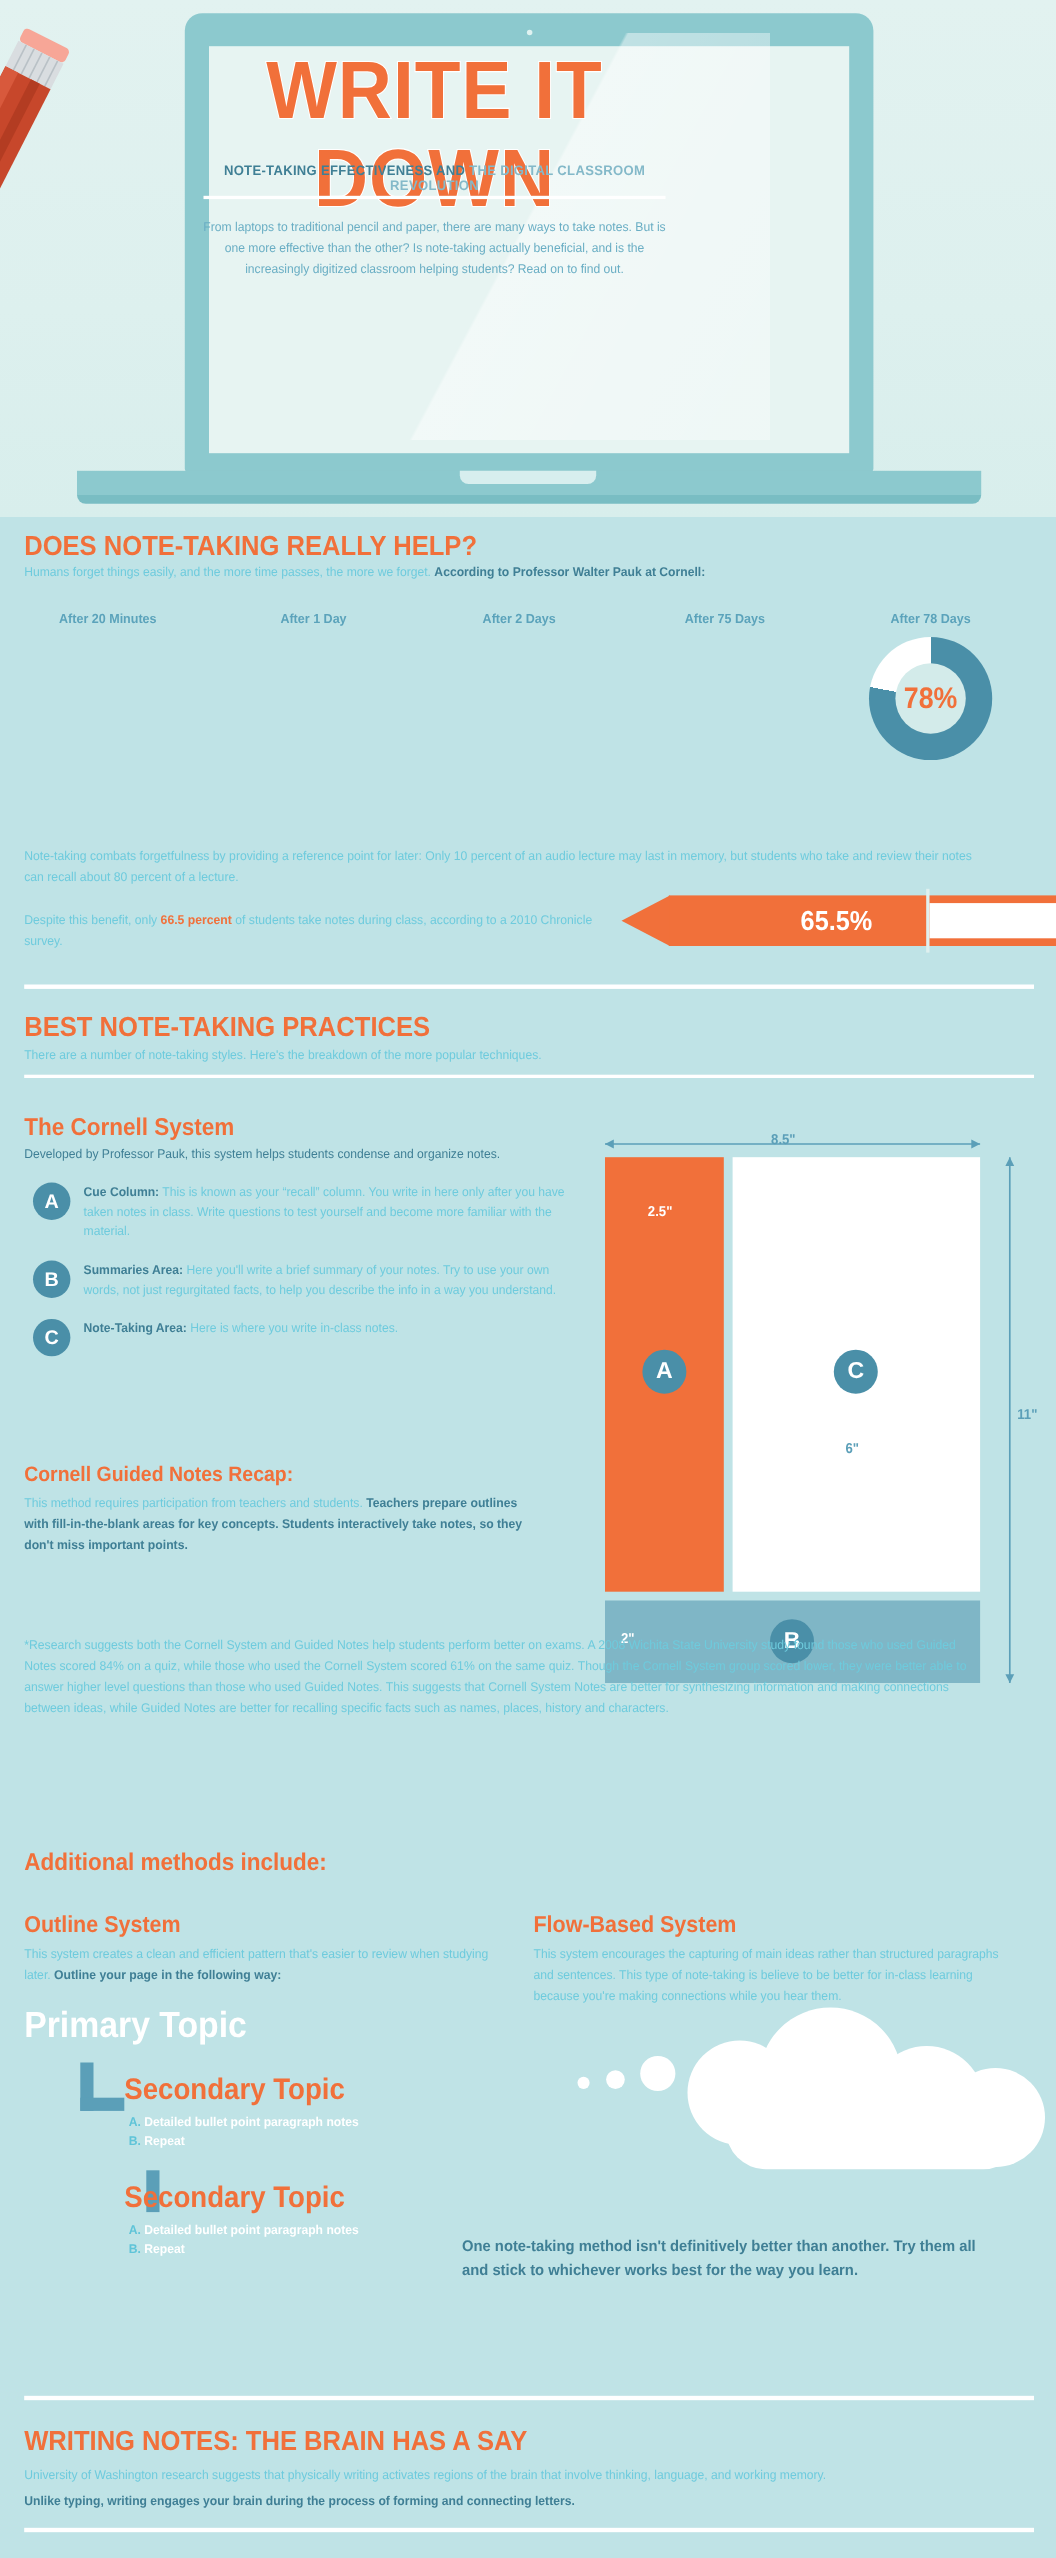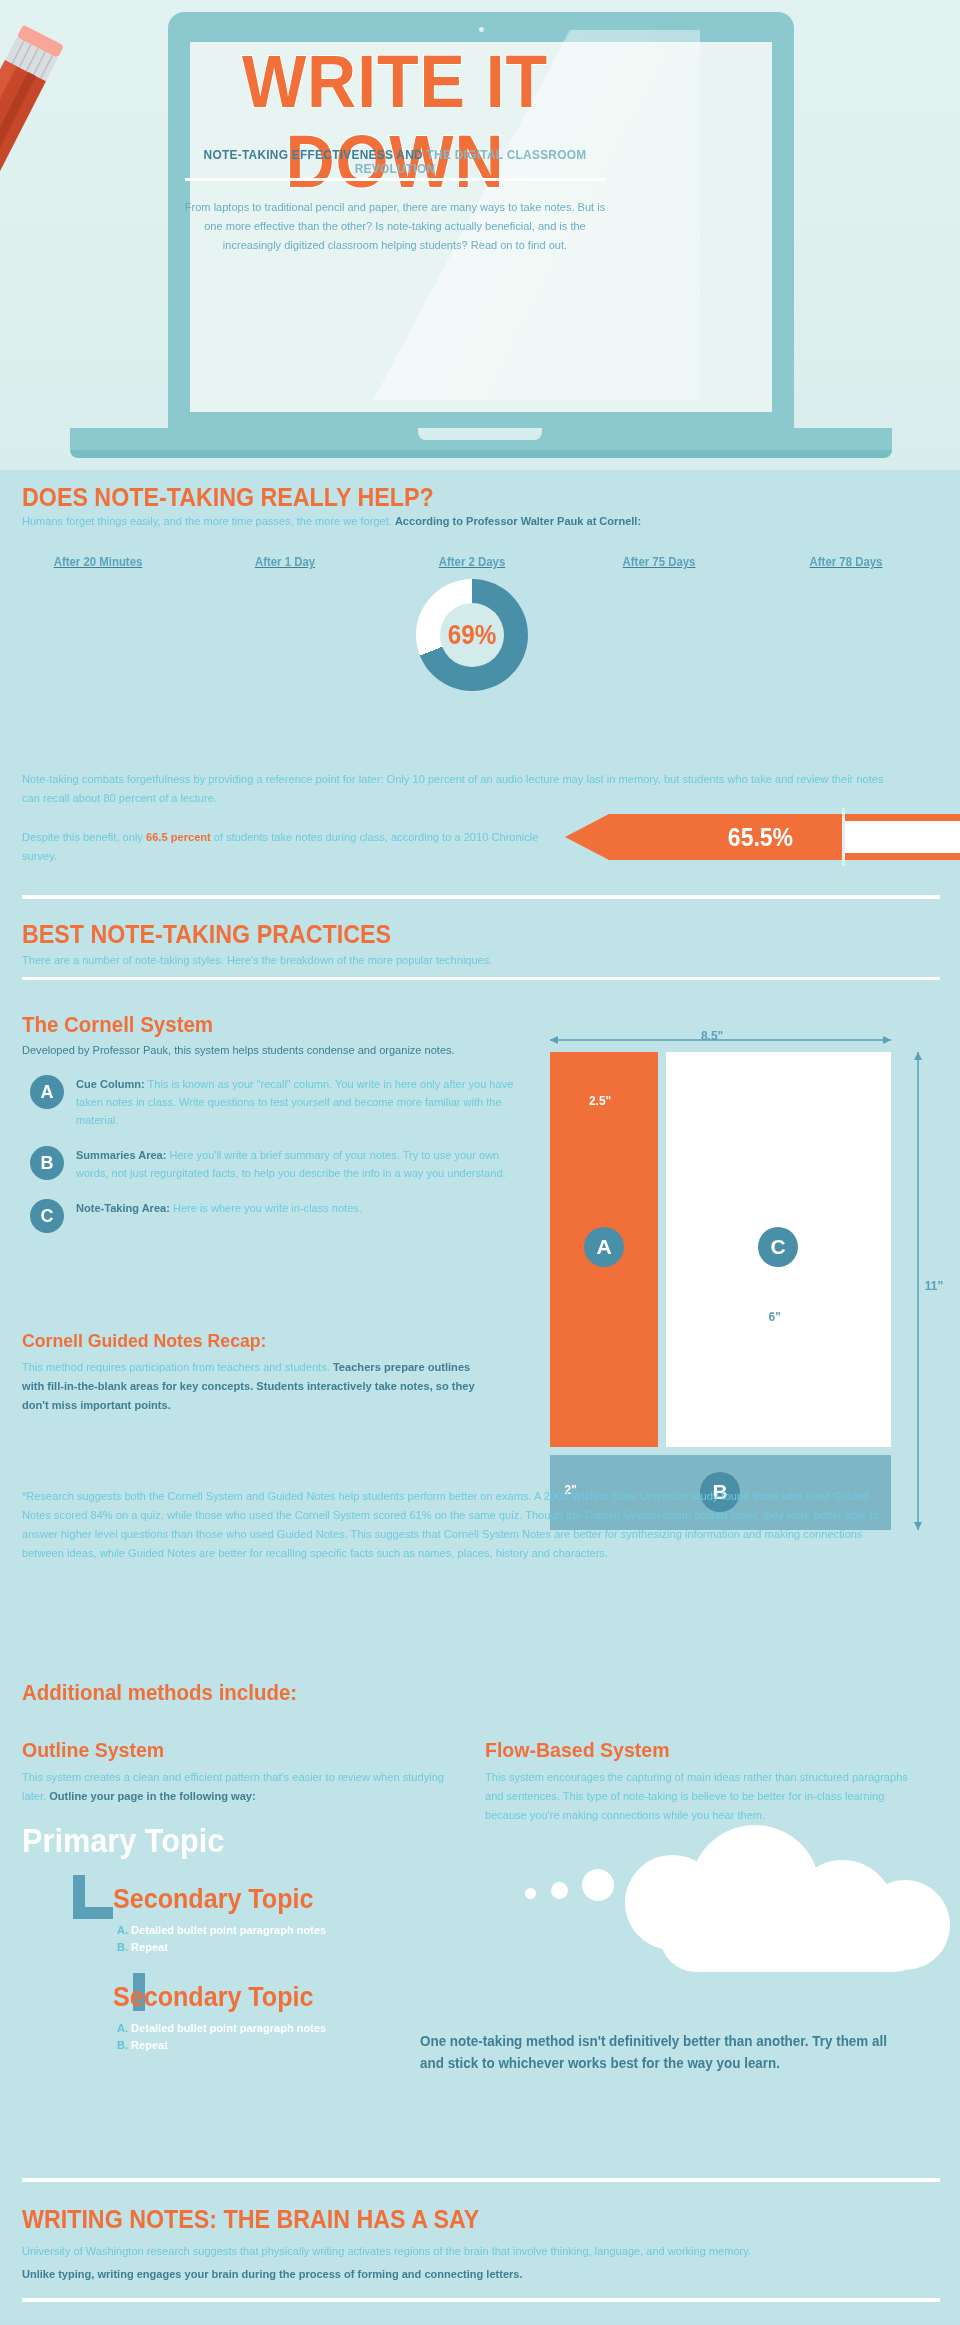--- a/index.html
+++ b/index.html
@@ -140,21 +140,21 @@
     color: #6ecbdd;
     line-height: 17px;
     transform: scaleX(0.96);
     transform-origin: 0 50%;
   }
   .sec-sub b, .bold-dark { color: #3f7f95; font-weight: bold; }
   .white-rule { height: 4px; background: #fff; }
 
   
   .donut-row { position: absolute; left: 0; top: 555px; width: 960px; }
-  .donut-cell { position: absolute; width: 160px; text-align: center; text-decoration: underline; }
+  .donut-cell { position: absolute; width: 160px; text-align: center; }
   .donut-label {
     font-size: 12px; font-weight: bold; color: #5ba3bb;
     margin-bottom: 10px; transform: scaleX(0.95);
   }
   .donut {
     position: relative;
     width: 112px; height: 112px;
     margin: 0 auto;
     border-radius: 50%;
   }
@@ -330,30 +330,30 @@
 
   <div class="donut-row">
     <div class="donut-cell" style="left:18px;">
       <div class="donut-label">After 20 Minutes</div>
     </div>
     <div class="donut-cell" style="left:205px;">
       <div class="donut-label">After 1 Day</div>
     </div>
     <div class="donut-cell" style="left:392px;">
       <div class="donut-label">After 2 Days</div>
-      <div class="donut" style="background:conic-gradient(#4a8fa8 0deg 248.4deg, #ffffff 248.4deg 360deg);">
-        <div class="donut-hole"></div>
-        <div class="donut-val">69%</div>
-      </div>
     </div>
     <div class="donut-cell" style="left:579px;">
       <div class="donut-label">After 75 Days</div>
     </div>
     <div class="donut-cell" style="left:766px;">
       <div class="donut-label">After 78 Days</div>
+      <div class="donut" style="background:conic-gradient(#4a8fa8 0deg 280.8deg, #ffffff 280.8deg 360deg);">
+        <div class="donut-hole"></div>
+        <div class="donut-val">78%</div>
+      </div>
     </div>
   </div>
 
   <div style="position:absolute;left:22px;top:770px;width:900px;" class="body-para">Note-taking combats forgetfulness by providing a reference point for later: Only 10 percent of an audio lecture may last in memory, but students who take and review their notes can recall about 80 percent of a lecture.</div>
 
   <div style="position:absolute;left:22px;top:828px;width:560px;" class="body-para"><span>Despite this benefit, only </span><span class="orange">66.5 percent</span><span> of students take notes during class, according to a 2010 Chronicle survey.</span></div>
 
   <div class="arrow-stat">
     <div class="arrow-bar"></div>
     <div class="arrow-head"></div>

